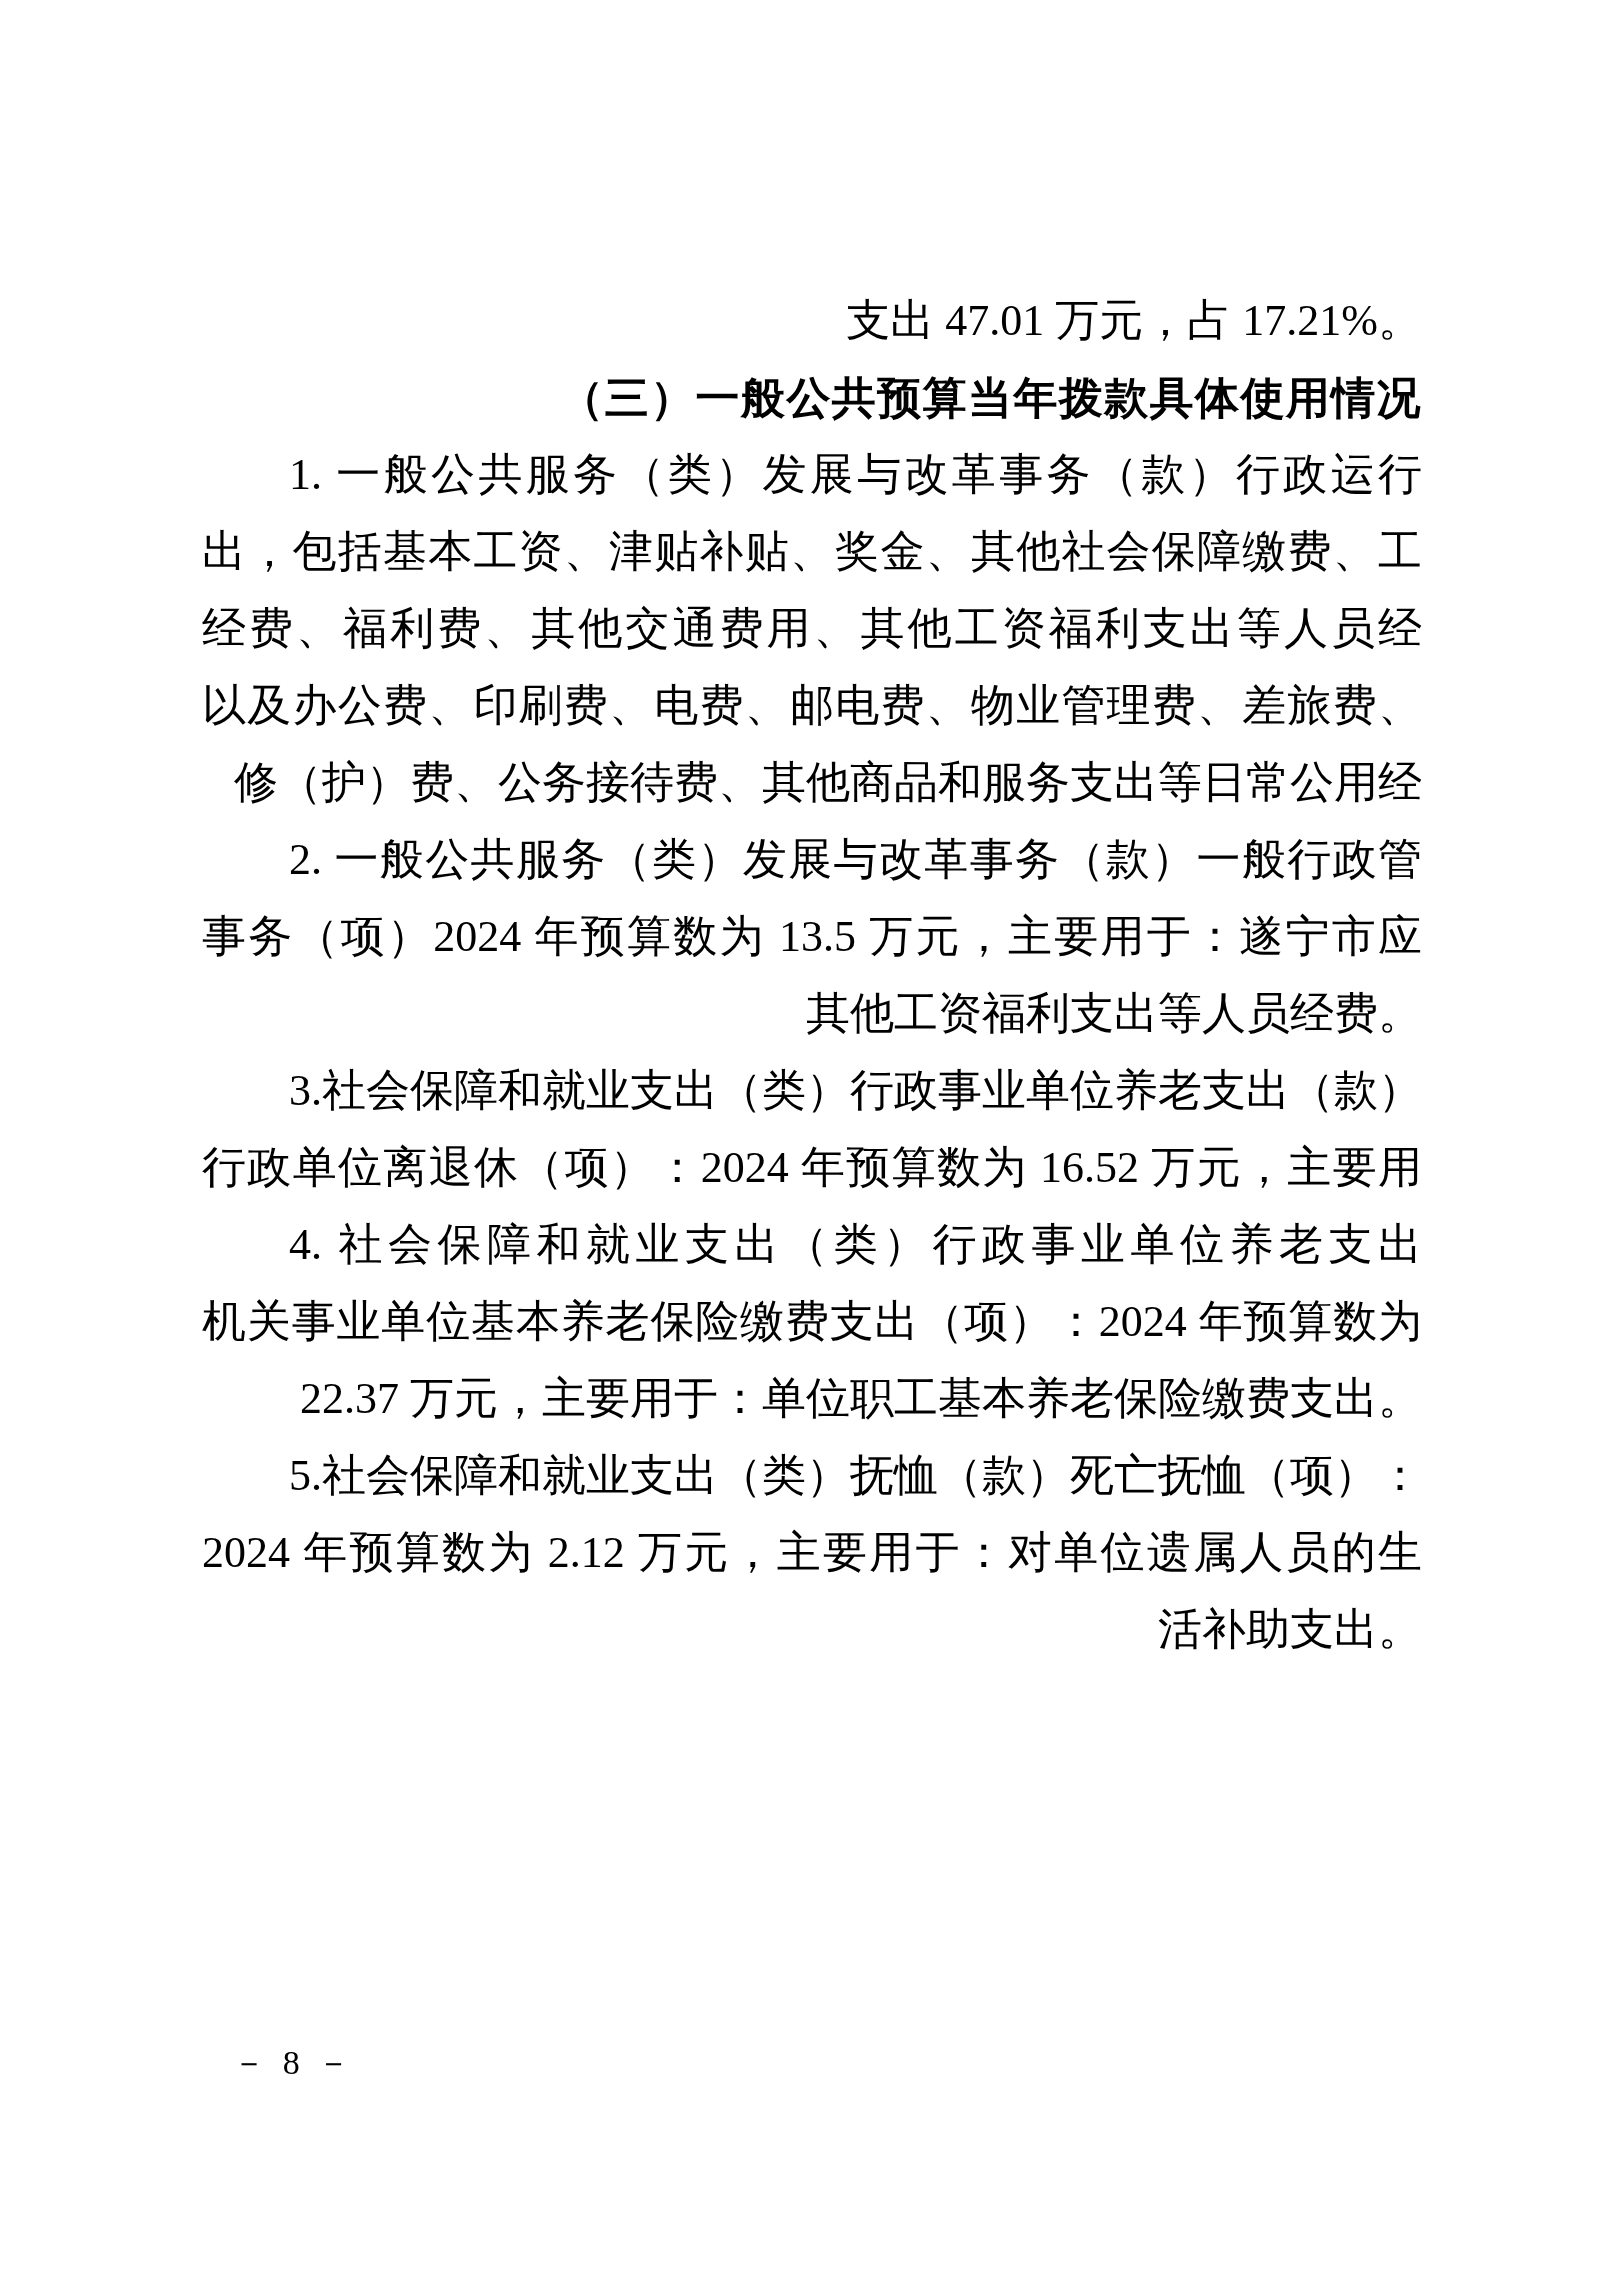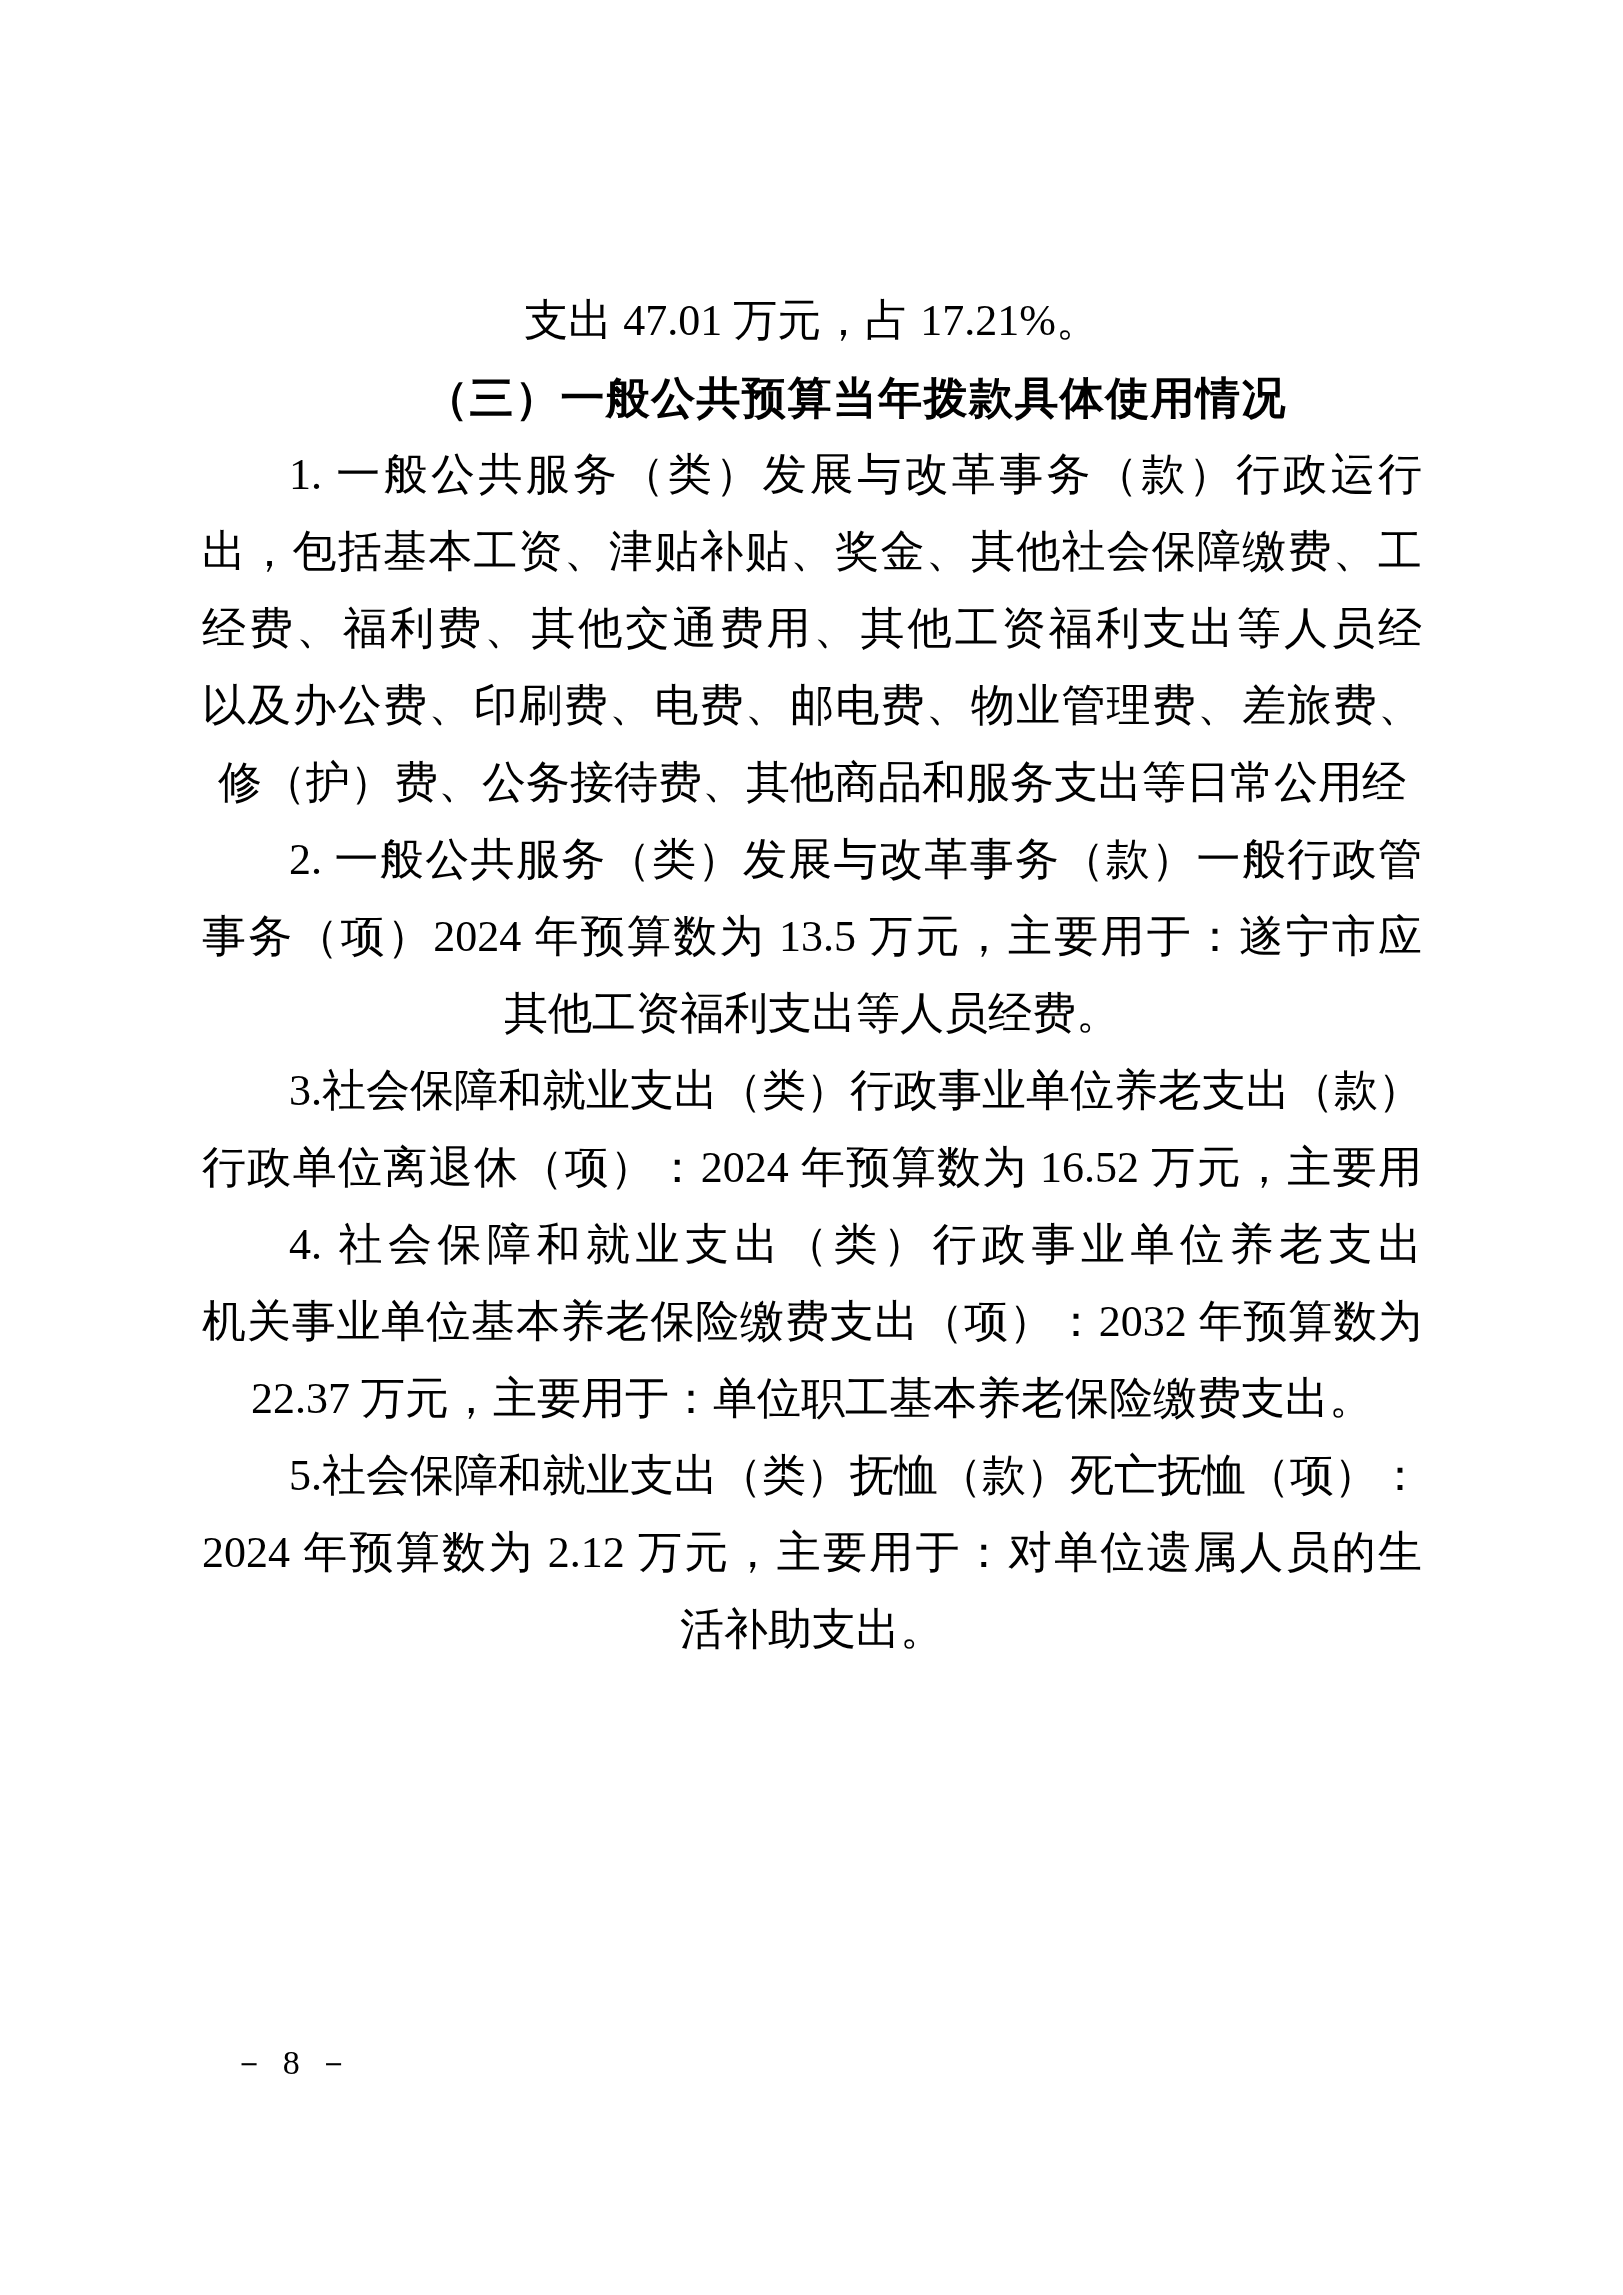--- a/index.html
+++ b/index.html
@@ -21,21 +21,21 @@
     left: 202px;
     top: 282px;
     width: 1220px;
   }
   .para { margin: 0; padding: 0; }
   .line {
     height: 77px;
     line-height: 77px;
     font-size: 44px;
     overflow: hidden;
-    text-align: center;
+    text-align: right;
   }
   .line.fill {
     text-align: justify;
     text-align-last: justify;
   }
   .line.indent {
     text-indent: 87px;
   }
   .para.heading .line {
     font-weight: 700;
@@ -75,21 +75,21 @@
         <div class="line fill indent">2. 一般公共服务（类）发展与改革事务（款）一般行政管理</div>
         <div class="line fill">事务（项）2024 年预算数为 13.5 万元，主要用于：遂宁市应</div>
         <div class="line">其他工资福利支出等人员经费。</div>
       </div>
       <div class="para body">
         <div class="line fill indent">3.社会保障和就业支出（类）行政事业单位养老支出（款）</div>
         <div class="line fill">行政单位离退休（项）：2024 年预算数为 16.52 万元，主要用</div>
       </div>
       <div class="para body">
         <div class="line fill indent">4. 社会保障和就业支出（类）行政事业单位养老支出（款）</div>
-        <div class="line fill">机关事业单位基本养老保险缴费支出（项）：2032 年预算数为</div>
+        <div class="line fill">机关事业单位基本养老保险缴费支出（项）：2024 年预算数为</div>
         <div class="line">22.37 万元，主要用于：单位职工基本养老保险缴费支出。</div>
       </div>
       <div class="para body">
         <div class="line fill indent">5.社会保障和就业支出（类）抚恤（款）死亡抚恤（项）：</div>
         <div class="line fill">2024 年预算数为 2.12 万元，主要用于：对单位遗属人员的生</div>
         <div class="line">活补助支出。</div>
       </div>
     </div>
   <div class="page-number">－ 8 －</div>
 </div>

